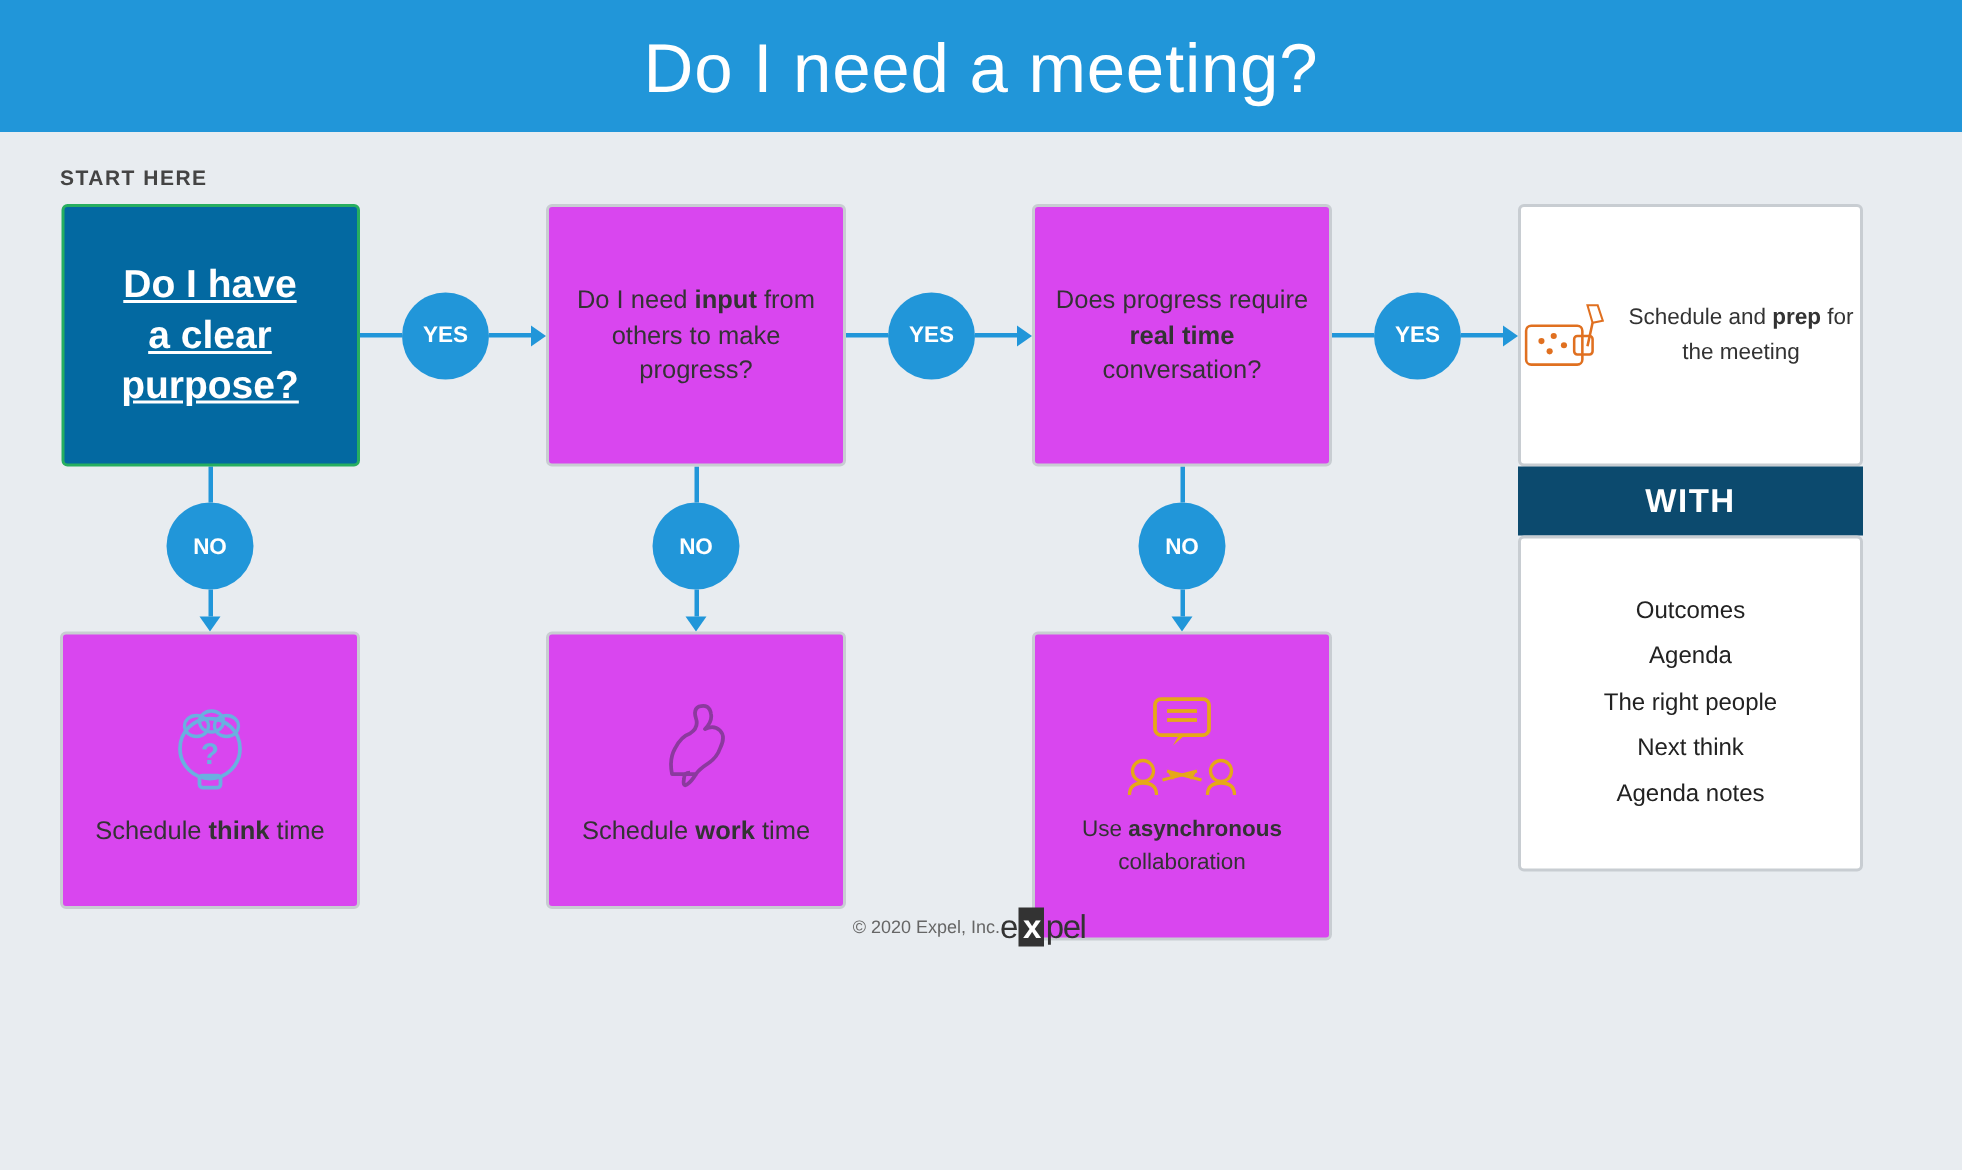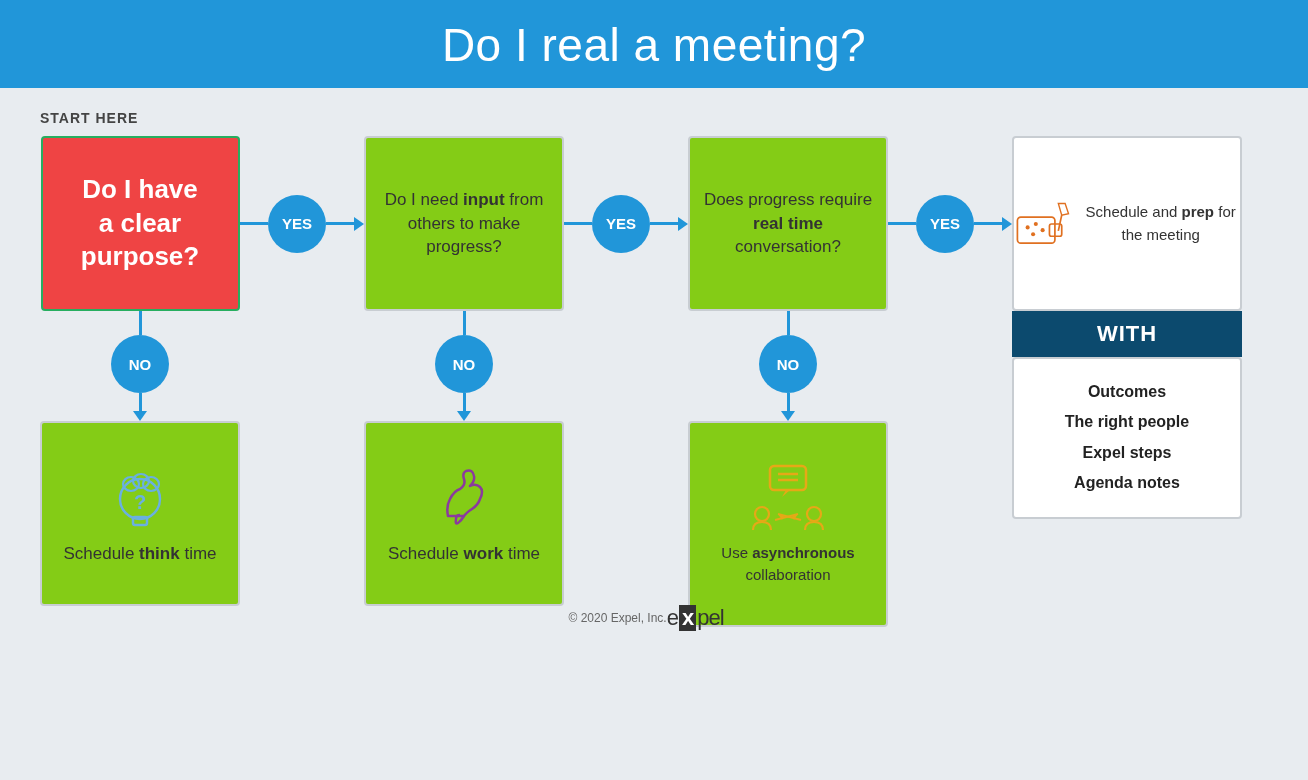--- a/index.html
+++ b/index.html
@@ -30,39 +30,40 @@
       font-weight: 900;
       font-size: 14px;
       color: #444;
       letter-spacing: 1px;
       margin-bottom: 10px;
     }
 
     
     .box {
       border: 2px solid #c8cdd2;
-      background: #84cc16;
+      background: #d946ef;
       border-radius: 4px;
       display: flex;
       flex-direction: column;
       align-items: center;
       justify-content: center;
       text-align: center;
       position: relative;
     }
     .box-green {
-      background: #ef4444;
+      background: #0369a1;
       border-color: #27ae60;
       color: white;
       width: 199px;
       height: 175px;
       font-size: 26px;
       font-weight: 700;
       line-height: 1.3;
       flex-shrink: 0;
+      text-decoration: underline;
     }
     .box-question {
       width: 200px;
       height: 175px;
       font-size: 17px;
       color: #333;
       line-height: 1.4;
       padding: 12px;
       flex-shrink: 0;
     }
@@ -134,24 +135,24 @@
       font-size: 22px;
       font-weight: 700;
       text-align: center;
       padding: 10px;
       letter-spacing: 1px;
     }
     .box-with-items {
       border: 2px solid #c8cdd2;
       background: white;
       border-radius: 4px;
-      padding: 18px 16px;
+      padding: 34px 16px;
       text-align: center;
       font-size: 16px;
-      font-weight: 700;
+      font-weight: 400;
       color: #222;
       line-height: 1.9;
     }
 
     
     .footer {
       position: absolute;
       bottom: 12px;
       left: 24px;
       right: 40px;
@@ -217,21 +218,21 @@
       height: 0;
       border-left: 7px solid transparent;
       border-right: 7px solid transparent;
       border-top: 10px solid #2196d9;
     }
   </style>
 </head>
 <body>
 
 <div class="header">
-  <h1>Do I real a meeting?</h1>
+  <h1>Do I need a meeting?</h1>
 </div>
 
 <div class="content">
   <div class="start-label">START HERE</div>
 
   <div class="main-flow">
 
     <div class="col1">
 
       <div class="box box-green">
@@ -382,22 +383,23 @@
         </svg>
         <div style="font-size:15px;color:#333;line-height:1.5;text-align:center;">
           Schedule and <strong>prep</strong> for the meeting
         </div>
       </div>
 
       <div class="box-with">WITH</div>
 
       <div class="box-with-items">
         <div>Outcomes</div>
+        <div>Agenda</div>
         <div>The right people</div>
-        <div>Expel steps</div>
+        <div>Next think</div>
         <div>Agenda notes</div>
       </div>
     </div>
 
   </div>
 
   <div class="footer">
     <span class="footer-copy">© 2020 Expel, Inc.</span>
     <div class="expel-logo">
       e<span style="display:inline-block;background:#333;color:white;padding:0 3px;margin:0 1px;font-weight:700;">x</span>pel

